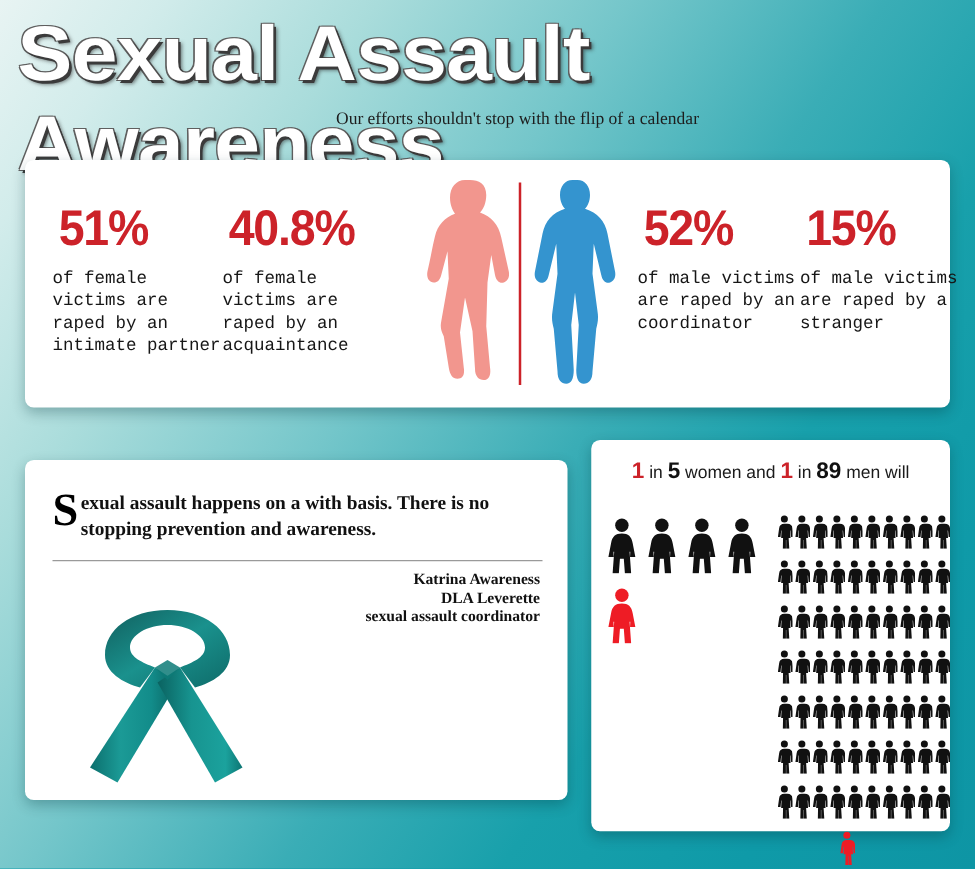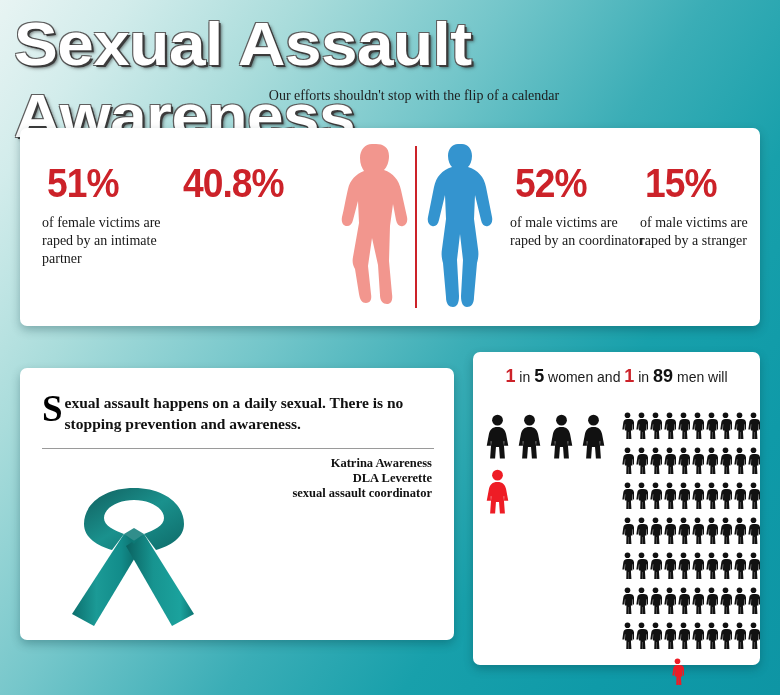--- a/index.html
+++ b/index.html
@@ -94,21 +94,21 @@
     font-weight: bold;
     font-size: 40px;
     line-height: 42px;
     color: #cc2229;
     letter-spacing: -1px;
     transform: scaleX(0.93);
   }
 
   .stat-label {
     margin-top: 10px;
-    font-family: Liberation Serif, serif;
+    font-family: Liberation Mono, monospace;
     font-size: 14px;
     line-height: 18px;
     color: #161616;
   }
 
   #stat-0 { left: 22px; }
   #stat-1 { left: 158px; }
   #stat-2 { left: 490px; }
   #stat-3 { left: 620px; }
 
@@ -210,20 +210,21 @@
 
   <div class="card" id="stats-card">
 
     <div class="stat-block" id="stat-0">
       <div class="stat-value">51%</div>
       <div class="stat-label">of female victims are raped by an intimate partner</div>
     </div>
 
     <div class="stat-block" id="stat-1">
       <div class="stat-value">40.8%</div>
+      <div class="stat-label">of female victims are raped by an acquaintance</div>
     </div>
 
     <div class="silhouette" id="female-silhouette">
       <svg width="92" height="172" viewBox="0 0 92 172">
         <path fill="#f2968e" d="M52 4c-7 0-12 6-12 14 0 6 2 10 4 13-8 3-14 9-16 18-2 8-4 20-6 28-1 5 1 9 5 9 3 0 5-2 6-6l5-19 1 22-6 34c-1 5 0 8 2 12l4 25c1 6 3 9 7 9 4 0 6-3 5-9l-3-28 4-28 6 27 2 30c0 6 3 9 7 9 4 0 6-4 5-10l-3-33 1-35 3-22 3 16c1 5 4 7 7 6 3-1 5-4 4-9l-6-27c-2-10-8-17-17-20 3-3 5-8 5-14 0-9-6-12-13-12z"></path>
       </svg>
     </div>
 
     <div id="divider"></div>
 
@@ -241,21 +242,21 @@
     <div class="stat-block" id="stat-3">
       <div class="stat-value">15%</div>
       <div class="stat-label">of male victims are raped by a stranger</div>
     </div>
 
   </div>
 
   <div class="card" id="quote-card">
 
     <div id="quote-text">
-      <span id="drop-cap">S</span><span>exual assault happens on a daily sexual. There is no stopping prevention and awareness.</span>
+      <span id="drop-cap">S</span><span>exual assault happens on a with basis. There is no stopping prevention and awareness.</span>
     </div>
 
     <div id="quote-rule"></div>
 
     <div id="attribution">
       <div>Katrina Awareness</div>
       <div>DLA Leverette</div>
       <div>sexual assault coordinator</div>
     </div>
 

